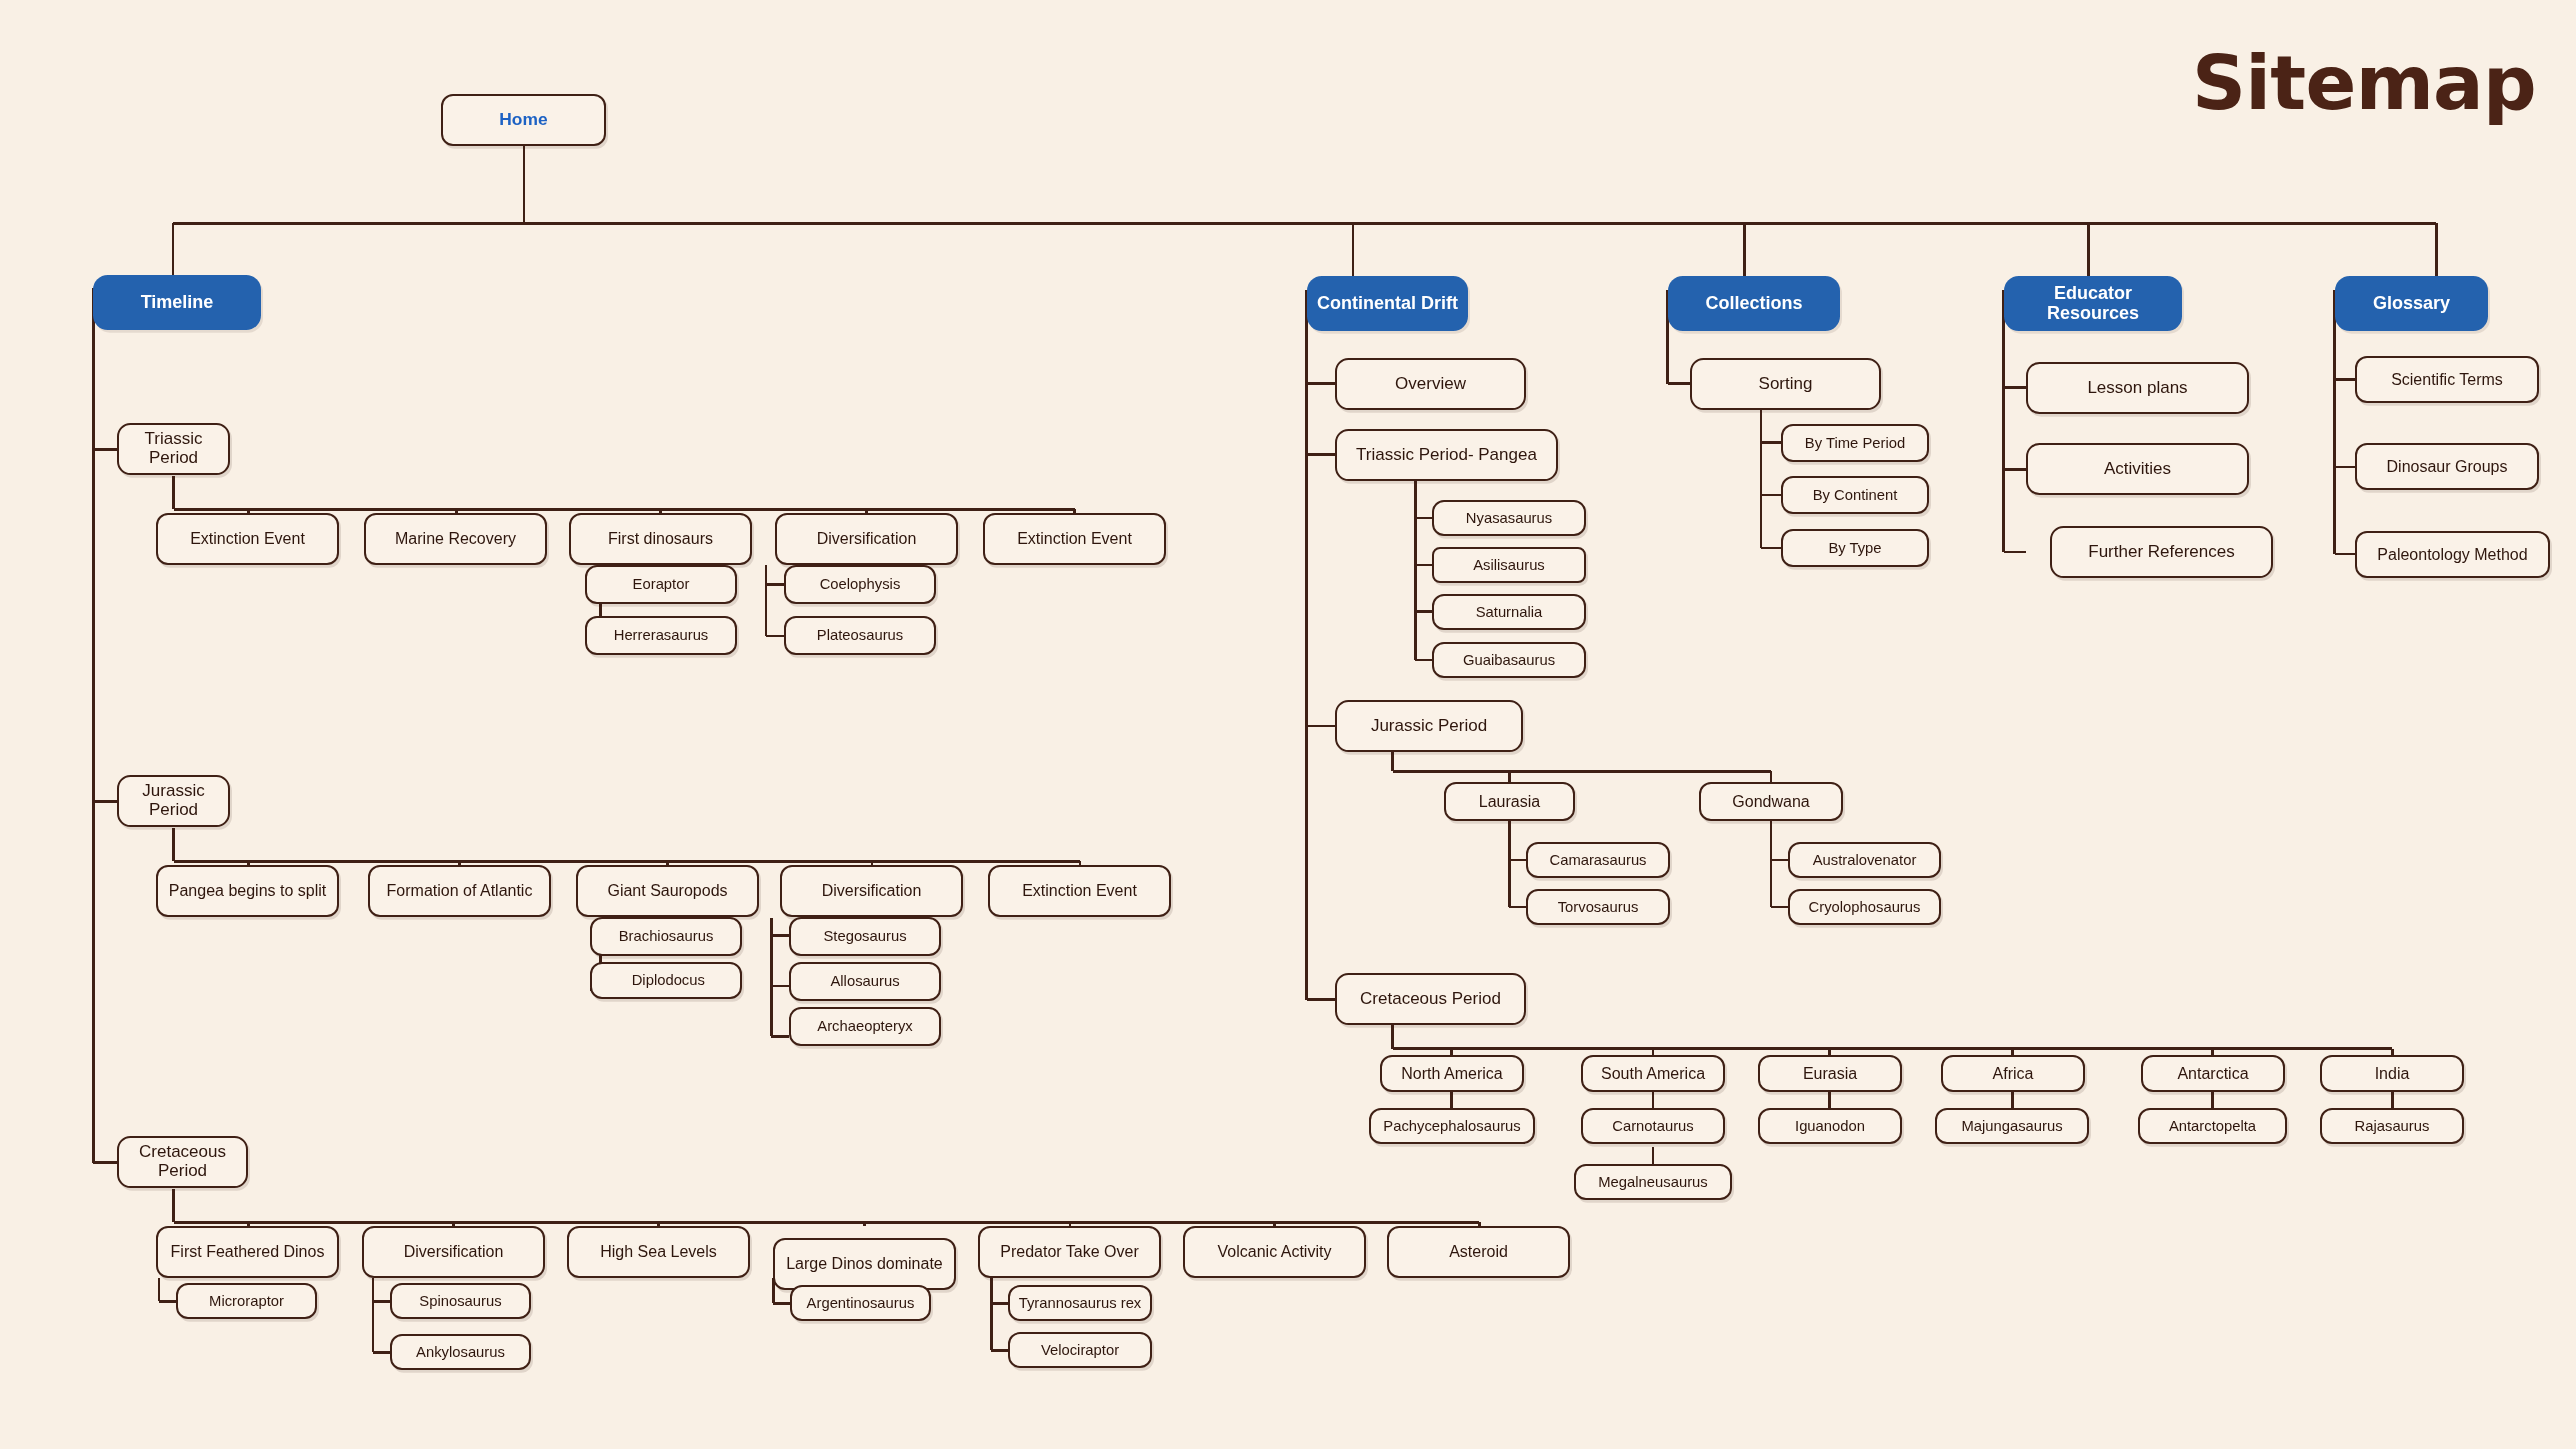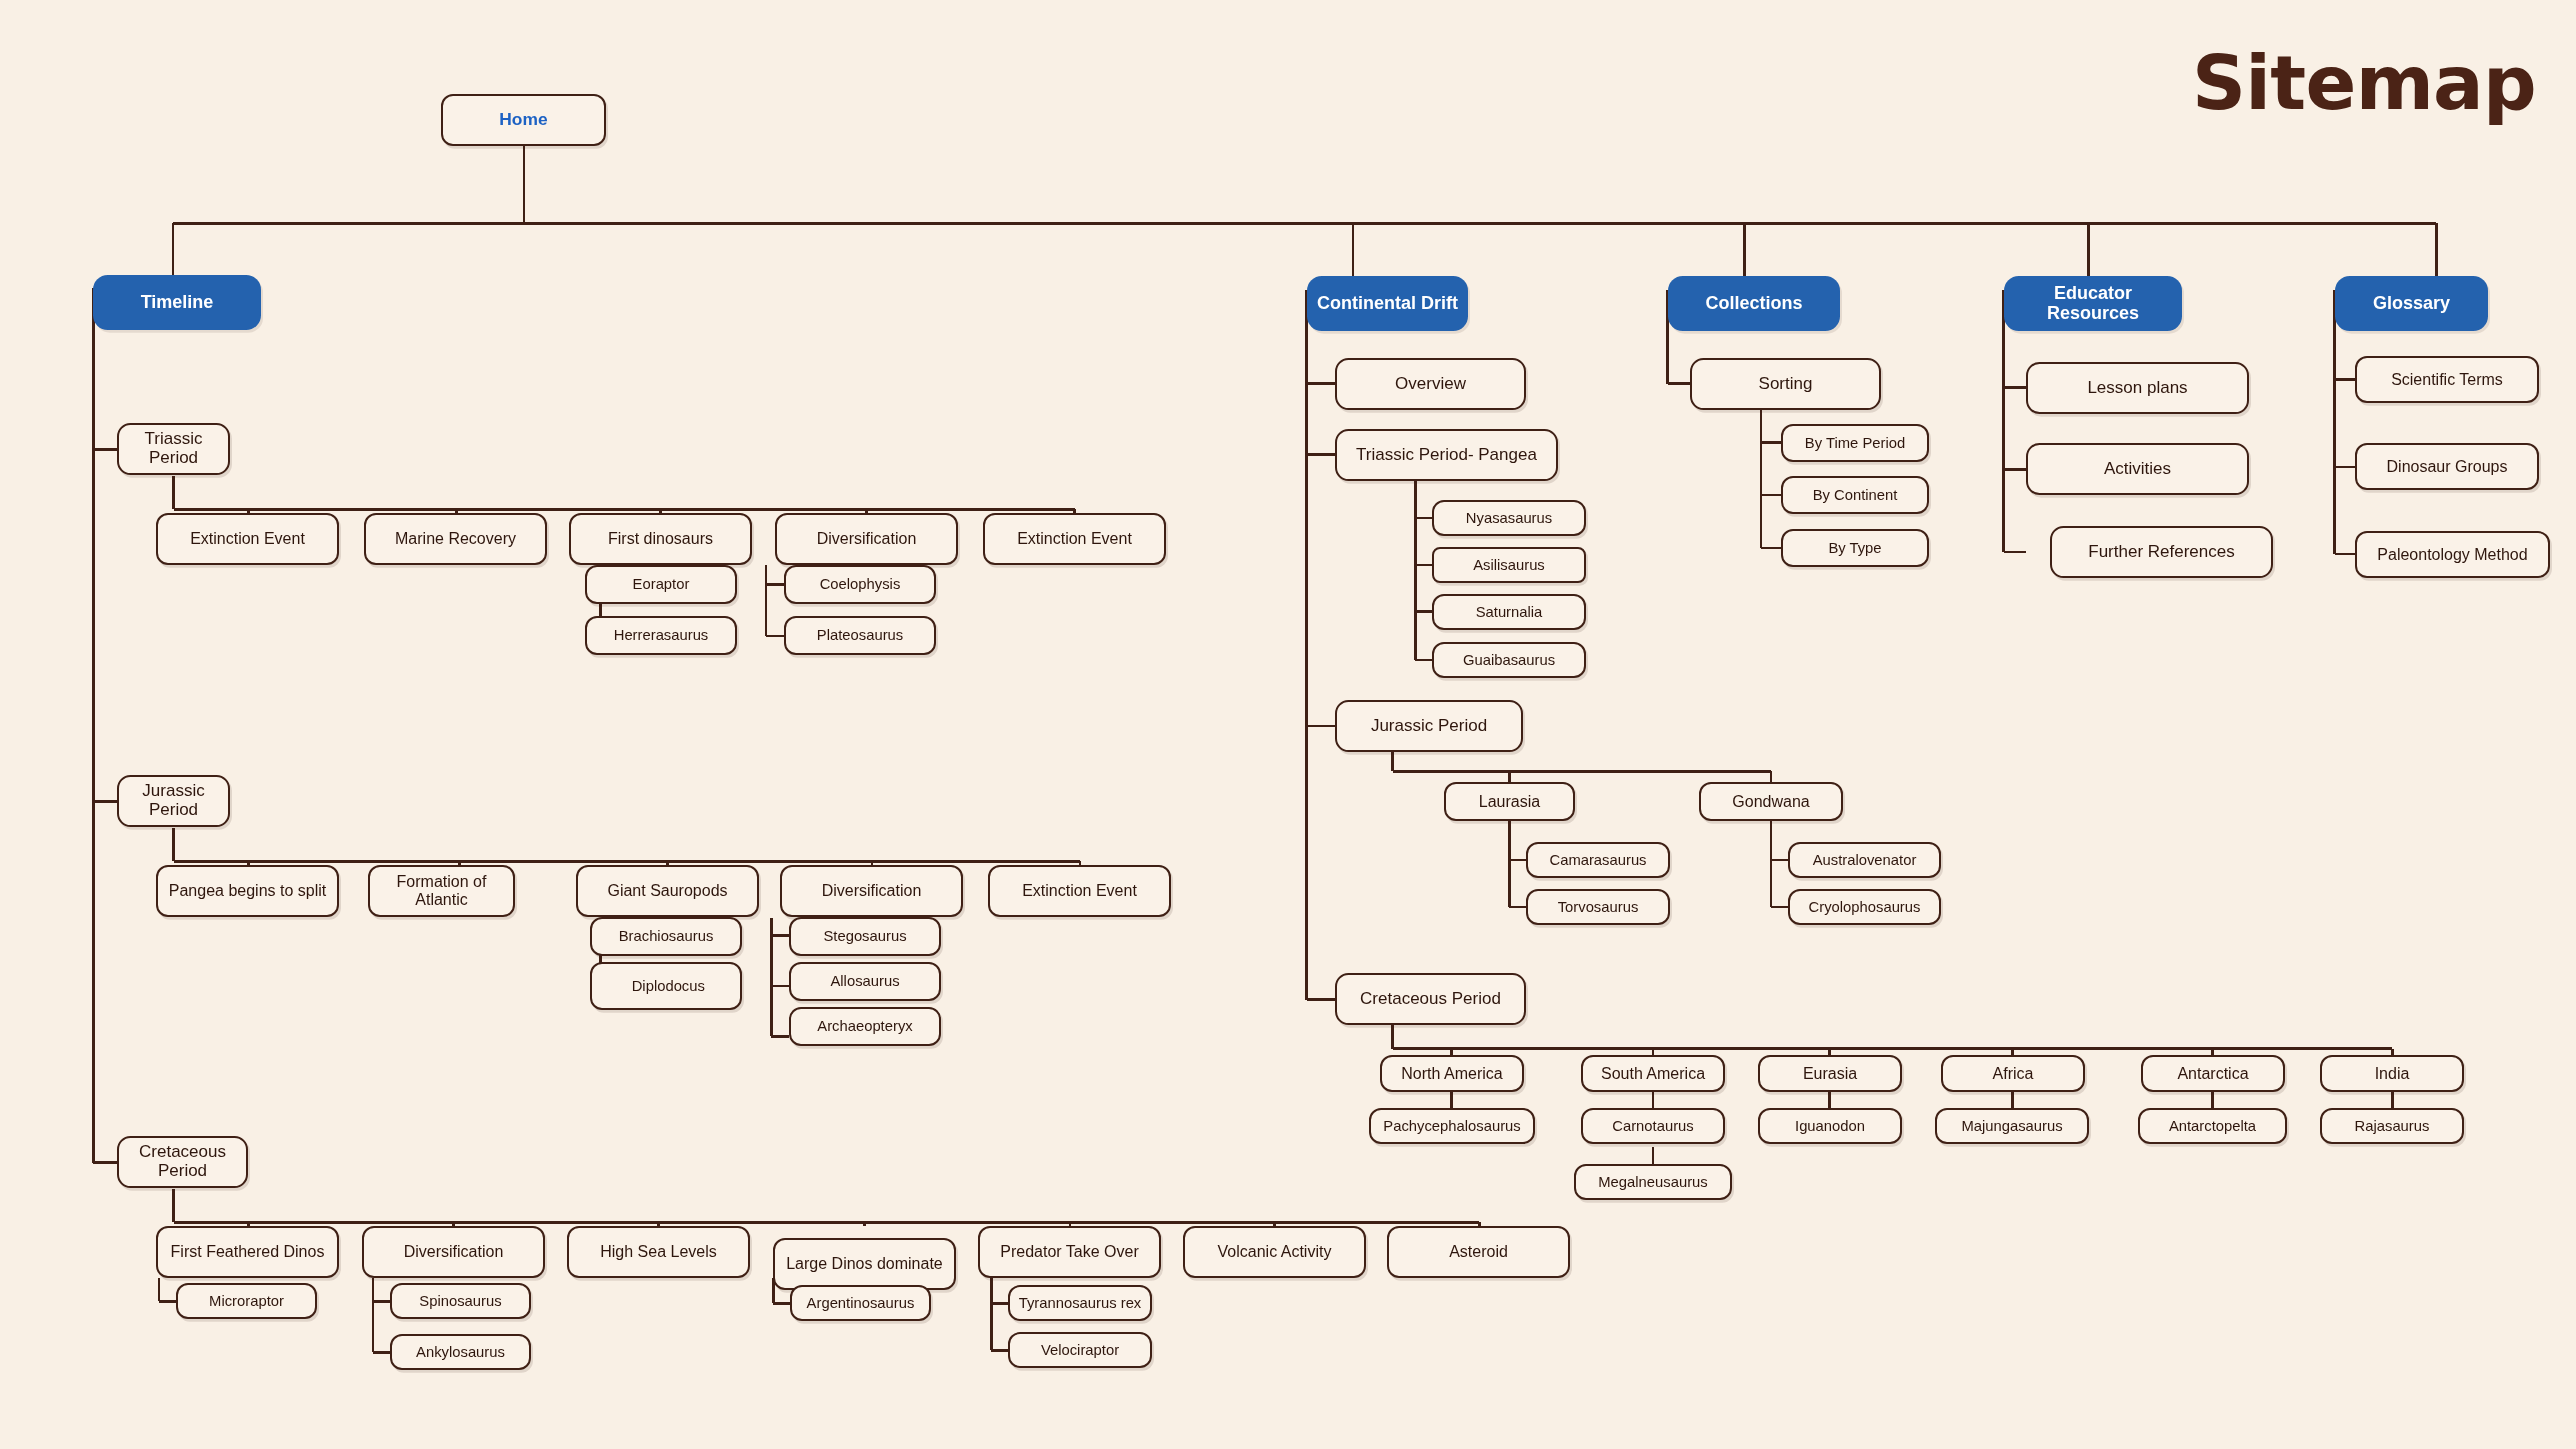--- a/index.html
+++ b/index.html
@@ -218,27 +218,27 @@
   <div class="node lvl3" style="left:983px;top:513px;width:183px;height:52px;">Extinction Event</div>
 
   <div class="node lvl4" style="left:585px;top:565px;width:152px;height:39px;">Eoraptor</div>
   <div class="node lvl4" style="left:585px;top:616px;width:152px;height:39px;">Herrerasaurus</div>
   <div class="node lvl4" style="left:784px;top:565px;width:152px;height:39px;">Coelophysis</div>
   <div class="node lvl4" style="left:784px;top:616px;width:152px;height:39px;">Plateosaurus</div>
 
   <div class="node lvl2" style="left:117px;top:775px;width:113px;height:52px;">Jurassic Period</div>
 
   <div class="node lvl3" style="left:156px;top:865px;width:183px;height:52px;">Pangea begins to split</div>
-  <div class="node lvl3" style="left:368px;top:865px;width:147px;height:52px;">Formation of Atlantic</div>
+  <div class="node lvl3" style="left:368px;top:865px;width:183px;height:52px;">Formation of Atlantic</div>
   <div class="node lvl3" style="left:576px;top:865px;width:183px;height:52px;">Giant Sauropods</div>
   <div class="node lvl3" style="left:780px;top:865px;width:183px;height:52px;">Diversification</div>
   <div class="node lvl3" style="left:988px;top:865px;width:183px;height:52px;">Extinction Event</div>
 
   <div class="node lvl4" style="left:590px;top:917px;width:152px;height:39px;">Brachiosaurus</div>
-  <div class="node lvl4" style="left:590px;top:962px;width:152px;height:48px;padding-left:10px;">Diplodocus</div>
+  <div class="node lvl4" style="left:590px;top:962px;width:152px;height:37px;padding-left:10px;">Diplodocus</div>
   <div class="node lvl4" style="left:789px;top:917px;width:152px;height:39px;">Stegosaurus</div>
   <div class="node lvl4" style="left:789px;top:962px;width:152px;height:39px;">Allosaurus</div>
   <div class="node lvl4" style="left:789px;top:1007px;width:152px;height:39px;">Archaeopteryx</div>
 
   <div class="node lvl2" style="left:117px;top:1136px;width:131px;height:52px;">Cretaceous Period</div>
 
   <div class="node lvl3" style="left:156px;top:1226px;width:183px;height:52px;">First Feathered Dinos</div>
   <div class="node lvl3" style="left:362px;top:1226px;width:183px;height:52px;">Diversification</div>
   <div class="node lvl3" style="left:567px;top:1226px;width:183px;height:52px;">High Sea Levels</div>
   <div class="node lvl3" style="left:773px;top:1226px;width:183px;height:52px;margin-top:12px;">Large Dinos dominate</div>

